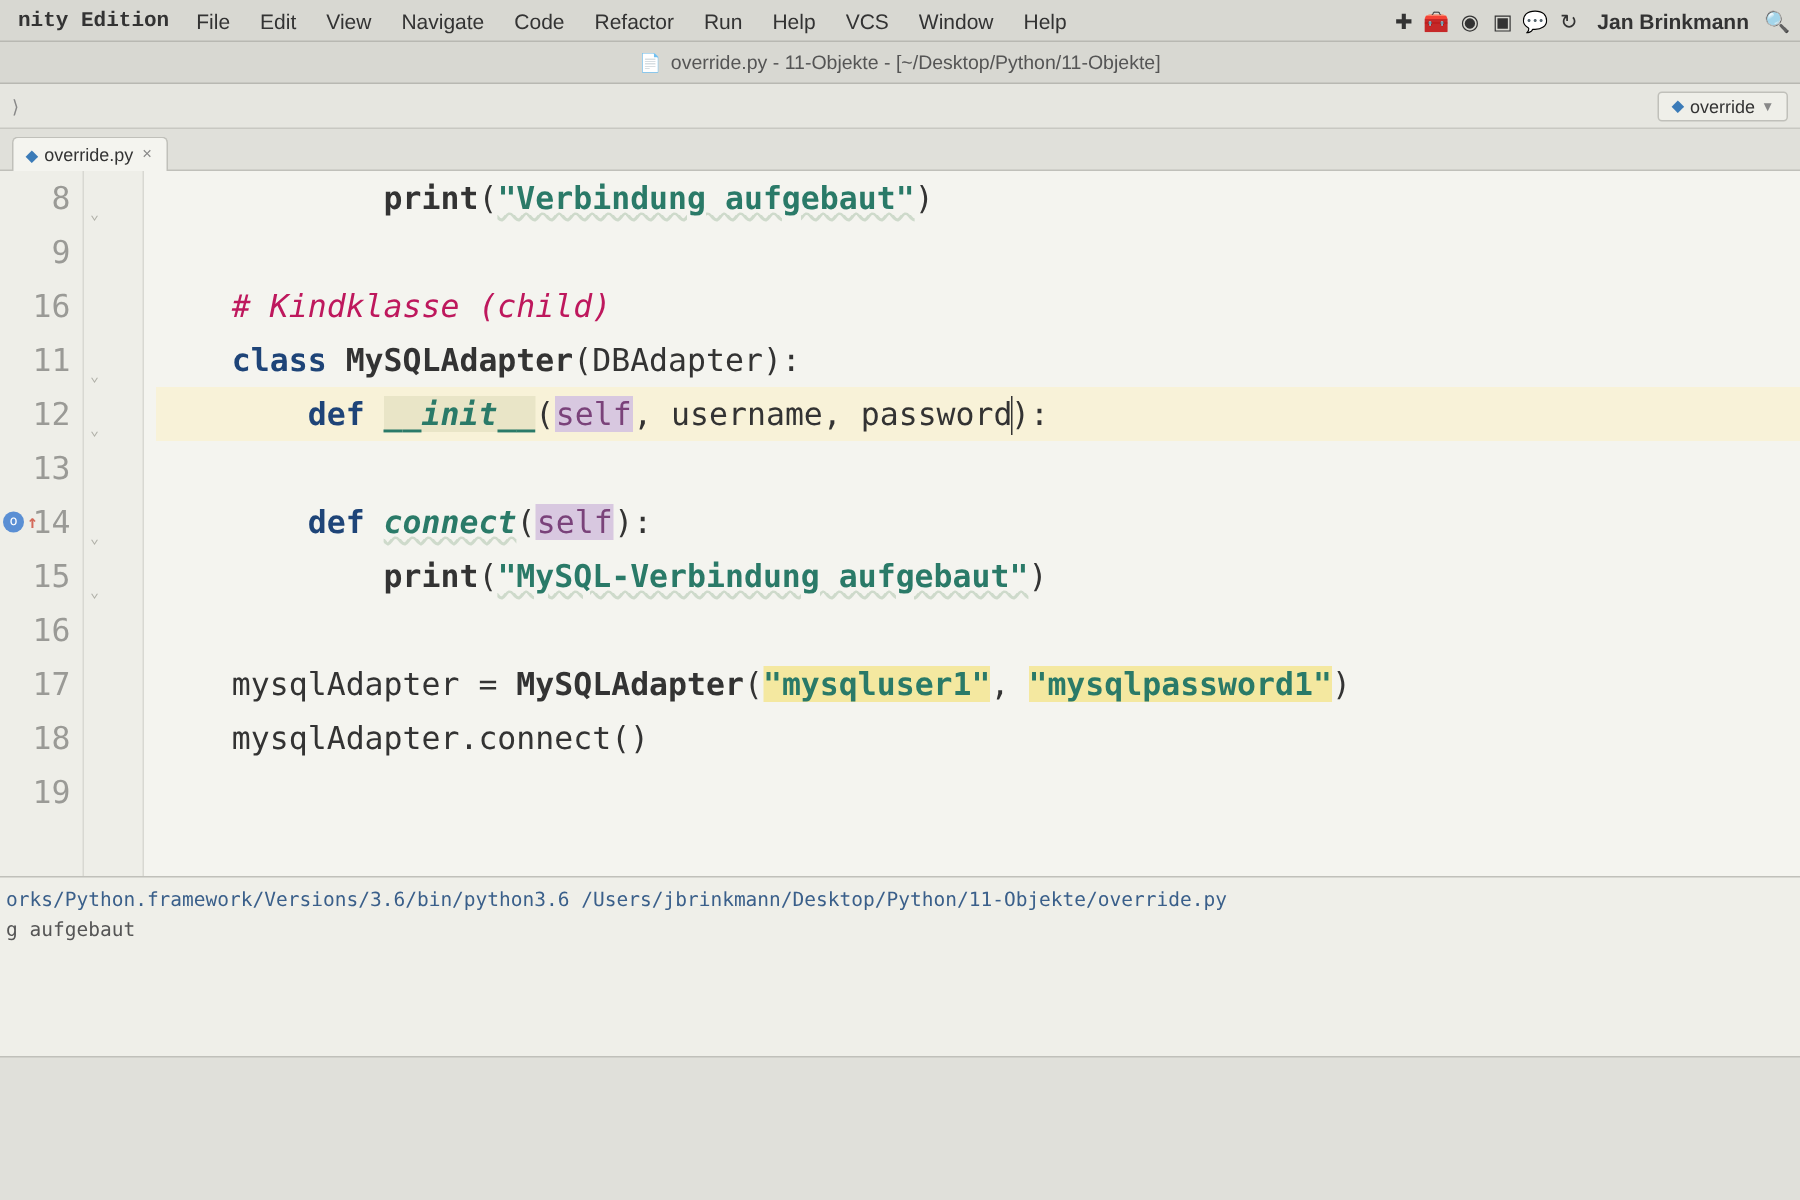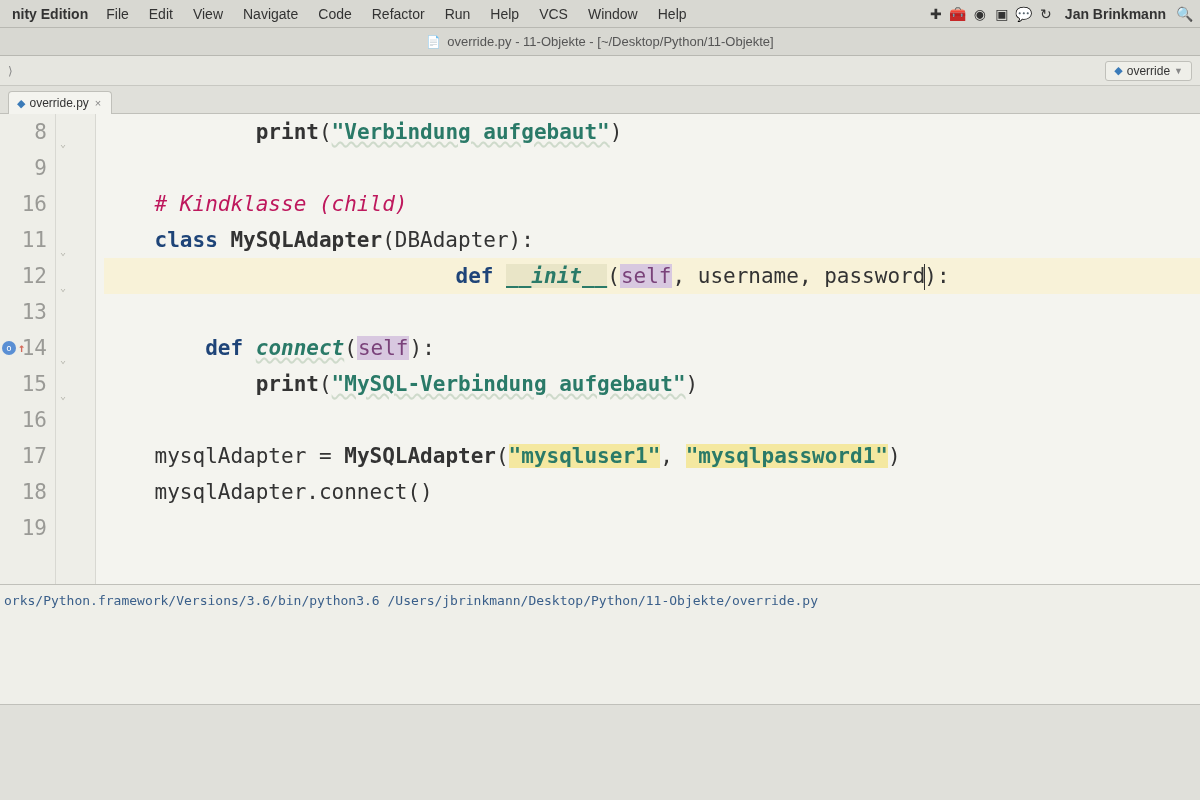--- a/index.html
+++ b/index.html
@@ -16,20 +16,21 @@
     background: #d8d8d2;
     display: flex;
     align-items: center;
     font-size: 14px;
     padding: 0 4px;
     border-bottom: 1px solid #b8b8b2;
   }
   .menubar .app-name {
     font-weight: 600;
     padding: 0 8px;
+    font-family: Liberation Mono, monospace;
   }
   .menubar .menu {
     padding: 0 10px;
     cursor: pointer;
   }
   .menubar .spacer { flex: 1; }
   .menubar .status-icon {
     width: 22px;
     text-align: center;
     font-size: 14px;
@@ -185,21 +186,20 @@
     padding-left: 8px;
     white-space: pre;
     position: relative;
   }
   .code .line {
     height: 36px;
     position: relative;
   }
   .code .line.current {
     background: #f8f2d8;
-    text-align: center;
   }
   .kw { color: #1e4478; font-weight: 700; }
   .def { color: #1e4478; font-weight: 700; }
   .fname { color: #2a7a68; font-style: italic; font-weight: 700; text-decoration: underline wavy rgba(120,160,120,0.3); }
   .dunder { color: #2a7a68; font-style: italic; font-weight: 700; background: rgba(200,200,160,0.3); }
   .self { color: #7a427a; background: #d8c8e0; padding: 0 1px; }
   .param { color: #333; }
   .cls { color: #333; font-weight: 600; }
   .comment { color: #be185d; font-style: italic; }
   .str { color: #2a7a68; font-weight: 700; text-decoration: underline wavy rgba(120,160,120,0.3); }
@@ -312,16 +312,17 @@
       <div style="height: 36px; position: relative;"></div>
       <div style="height: 36px; position: relative;"></div>
       <div style="height: 36px; position: relative;"></div>
       <div style="height: 36px; position: relative;"></div>
     </div>
   <div class="code" id="code"><div class="line">&nbsp;&nbsp;&nbsp;&nbsp;&nbsp;&nbsp;&nbsp;&nbsp;&nbsp;&nbsp;&nbsp;&nbsp;<span class="call">print</span>(<span class="str">"Verbindung aufgebaut"</span>)</div><div class="line"></div><div class="line">&nbsp;&nbsp;&nbsp;&nbsp;<span class="comment"># Kindklasse (child)</span></div><div class="line">&nbsp;&nbsp;&nbsp;&nbsp;<span class="kw">class </span><span class="cls">MySQLAdapter</span>(DBAdapter):</div><div class="line current">&nbsp;&nbsp;&nbsp;&nbsp;&nbsp;&nbsp;&nbsp;&nbsp;<span class="def">def </span><span class="dunder">__init__</span>(<span class="self">self</span><span class="param">, username, password</span><span class="cursor"></span>):</div><div class="line"></div><div class="line">&nbsp;&nbsp;&nbsp;&nbsp;&nbsp;&nbsp;&nbsp;&nbsp;<span class="def">def </span><span class="fname">connect</span>(<span class="self">self</span>):</div><div class="line">&nbsp;&nbsp;&nbsp;&nbsp;&nbsp;&nbsp;&nbsp;&nbsp;&nbsp;&nbsp;&nbsp;&nbsp;<span class="call">print</span>(<span class="str">"MySQL-Verbindung aufgebaut"</span>)</div><div class="line"></div><div class="line">&nbsp;&nbsp;&nbsp;&nbsp;<span class="ident">mysqlAdapter = </span><span class="call">MySQLAdapter</span>(<span class="strhl">"mysqluser1"</span>, <span class="strhl">"mysqlpassword1"</span>)</div><div class="line">&nbsp;&nbsp;&nbsp;&nbsp;<span class="ident">mysqlAdapter.connect()</span></div><div class="line"></div></div>
 </div>
 
 <div class="console">
   <div class="cmd">orks/Python.framework/Versions/3.6/bin/python3.6 /Users/jbrinkmann/Desktop/Python/11-Objekte/override.py</div>
+  <div class="out">g aufgebaut</div>
   <div class="out">&nbsp;</div>
 </div>
 
 <div class="statusbar"></div>
 
 </body></html>

